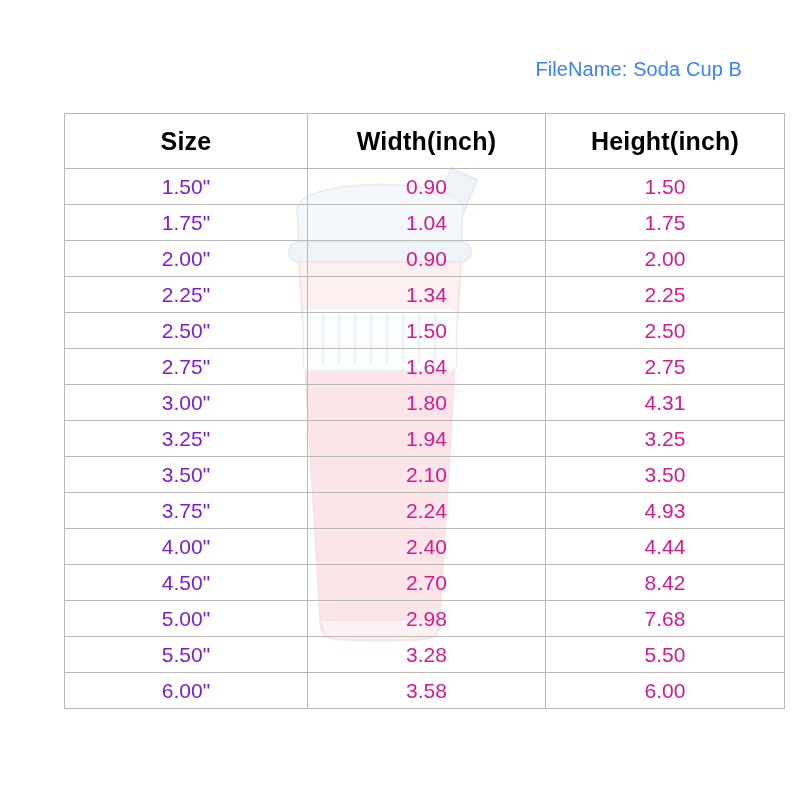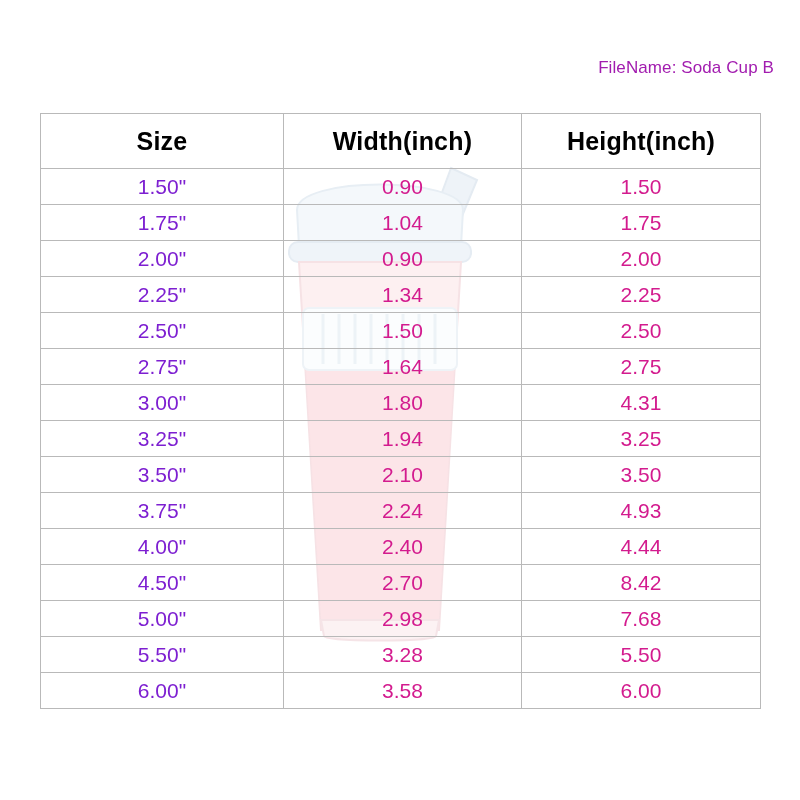--- a/index.html
+++ b/index.html
@@ -14,23 +14,23 @@
   .page {
     position: relative;
     width: 800px;
     height: 800px;
     overflow: hidden;
     background: #ffffff;
   }
   .filename {
     position: absolute;
     top: 58px;
-    right: 26px;
-    font-size: 17px;
-    color: #a21caf;
+    right: 58px;
+    font-size: 20px;
+    color: #3b82f6;
     white-space: nowrap;
     letter-spacing: 0.1px;
   }
 
   
   .cup-art {
     position: absolute;
     left: 255px;
     top: 150px;
     width: 250px;
@@ -44,20 +44,21 @@
     left: 40px;
     top: 113px;
     width: 720px;
     z-index: 2;
   }
   table.size-chart {
     border-collapse: collapse;
     width: 720px;
     table-layout: fixed;
     background: transparent;
+    margin-left: 24px;
   }
   table.size-chart col.c1 { width: 243px; }
   table.size-chart col.c2 { width: 238px; }
   table.size-chart col.c3 { width: 239px; }
 
   table.size-chart th,
   table.size-chart td {
     border: 1px solid #b9b9b9;
     text-align: center;
     background: transparent;

